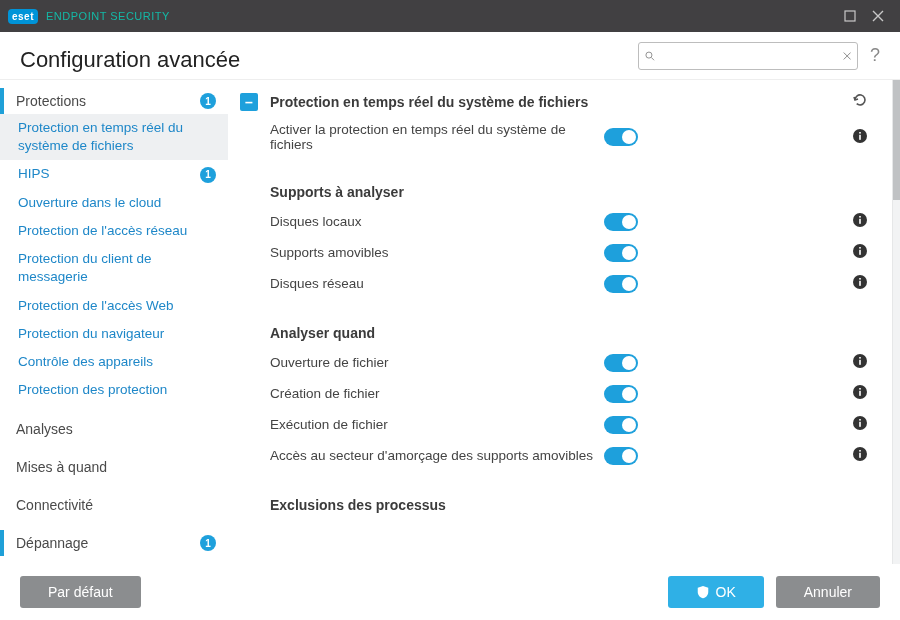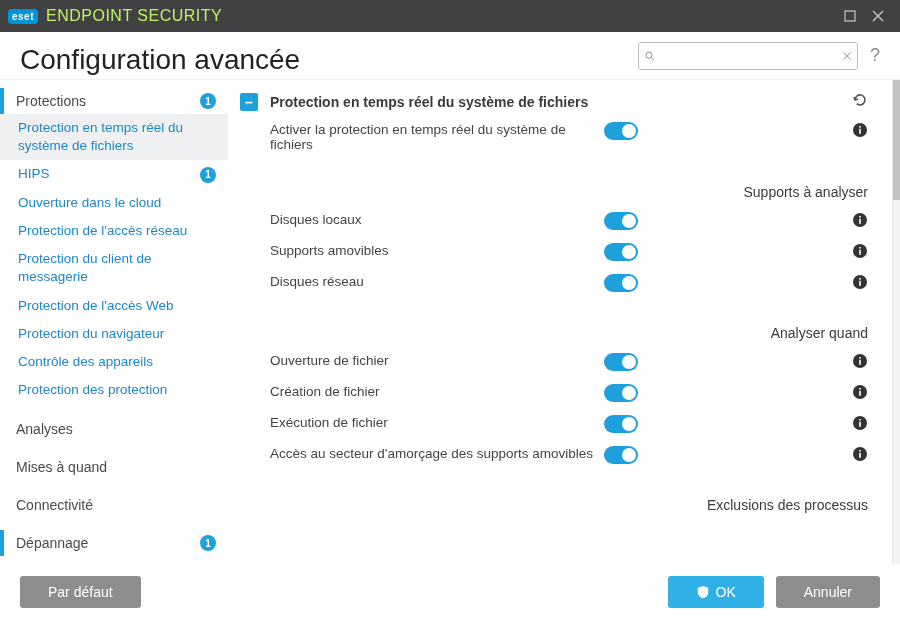--- a/index.html
+++ b/index.html
@@ -1,28 +1,28 @@
 <!DOCTYPE html>
 <html><head>
 <meta charset="utf-8">
 <style>
   * { box-sizing: border-box; margin: 0; padding: 0; font-family: "Segoe UI", Arial, sans-serif; }
   html, body { width: 900px; height: 620px; background: #fff; color: #333; overflow: hidden; }
 
   
   .titlebar { height: 32px; background: #414042; display: flex; align-items: center; padding: 0 8px; color: #e5e5e5; }
   .logo-badge { background:#0094d8; color:#fff; font-weight:700; font-size:10px; letter-spacing:0.5px; padding:2px 4px; border-radius:4px; margin-right:8px;}
-  .titlebar .product { font-size: 16px; letter-spacing: 0.5px; color: #bef264; }
+  .titlebar .product { font-size: 11px; letter-spacing: 0.5px; color: #14b8a6; }
   .titlebar .spacer { flex: 1; }
   .titlebar .winbtn { width: 28px; height: 28px; display:flex; align-items:center; justify-content:center; color:#c8c8c8;}
   .titlebar .winbtn svg { width:12px; height:12px; }
 
   
   .header { height: 48px; display:flex; align-items:center; padding: 0 20px; border-bottom: 1px solid #eee;}
-  .header h1 { font-size: 28px; font-weight: 400; color:#222; flex:1;margin-top:8px;}
+  .header h1 { font-size: 22px; font-weight: 400; color:#222; flex:1;margin-top:8px;}
   .searchbox { width: 220px; height: 28px; border:1px solid #bdbdbd; border-radius:3px; display:flex; align-items:center; padding:0 6px; gap:6px; color:#888;}
   .searchbox input { flex:1; border:0; outline:none; font-size:13px; background:transparent;}
   .helpmark { margin-left:12px; font-size:18px; color:#888;}
 
   
   .body { display:flex; height: calc(620px - 32px - 48px - 56px); }
   .sidebar { width: 228px; padding: 8px 0 8px 0; overflow-y:auto; }
   .sidebar .item { display:flex; align-items:center; gap:8px; padding:5px 12px 5px 28px; font-size:14px; color:#4a4a4a; cursor:pointer; }
   .sidebar .top  { border-left: 4px solid transparent; padding-left:12px; }
   .sidebar .top.active { border-left-color:#1fa0d8; }
@@ -36,24 +36,24 @@
   .content-wrap { flex:1; display:flex; }
   .content { flex:1; overflow-y:auto; padding: 8px 24px 12px 12px; }
   .scroll-gutter { width:8px; background: #f2f3f4; border-left:1px solid #e6e7e8;}
   .scroll-thumb { width:8px; height:120px; background:#c0c2c4; margin-top:0;}
 
   .section-title { display:flex; align-items:center; gap:12px; padding:4px 0;}
   .section-title .collapse { width:18px; height:18px; background:#1ea0dc; color:#fff; display:flex; align-items:center; justify-content:center; border-radius:2px; font-weight:700; font-size:14px; line-height:1;}
   .section-title .txt { font-weight:700; font-size:14px; color:#3b3b3b; flex:1;}
   .section-title .undo { color:#666; }
 
-  .row { display:flex; padding:6px 0 6px 30px; font-size:13.5px; color:#444; }
+  .row { display:flex; align-items:center; padding:6px 0 6px 30px; font-size:13.5px; color:#444; }
   .row .rlabel { flex:1; }
   .row .info { color:#333; margin-left:24px; }
-  .grouphdr { font-weight:400; font-size:14px; color:#3b3b3b; padding:26px 0 6px 30px;text-align:right; }
+  .grouphdr { font-weight:700; font-size:14px; color:#3b3b3b; padding:26px 0 6px 30px; }
 
   
   .toggle { width:34px; height:18px; border-radius:9px; background:#1ea0dc; position:relative; }
   .toggle::after { content:""; position:absolute; width:14px; height:14px; border-radius:50%; background:#fff; top:2px; right:2px; }
   .toggle-col { width: 56px; display:flex; justify-content:flex-start; }
   .info-col { width: 28px; display:flex; justify-content:flex-end;}
   .mid-gap { width: 180px; }
   .info svg, .undo svg { width:16px; height:16px; }
 
   

